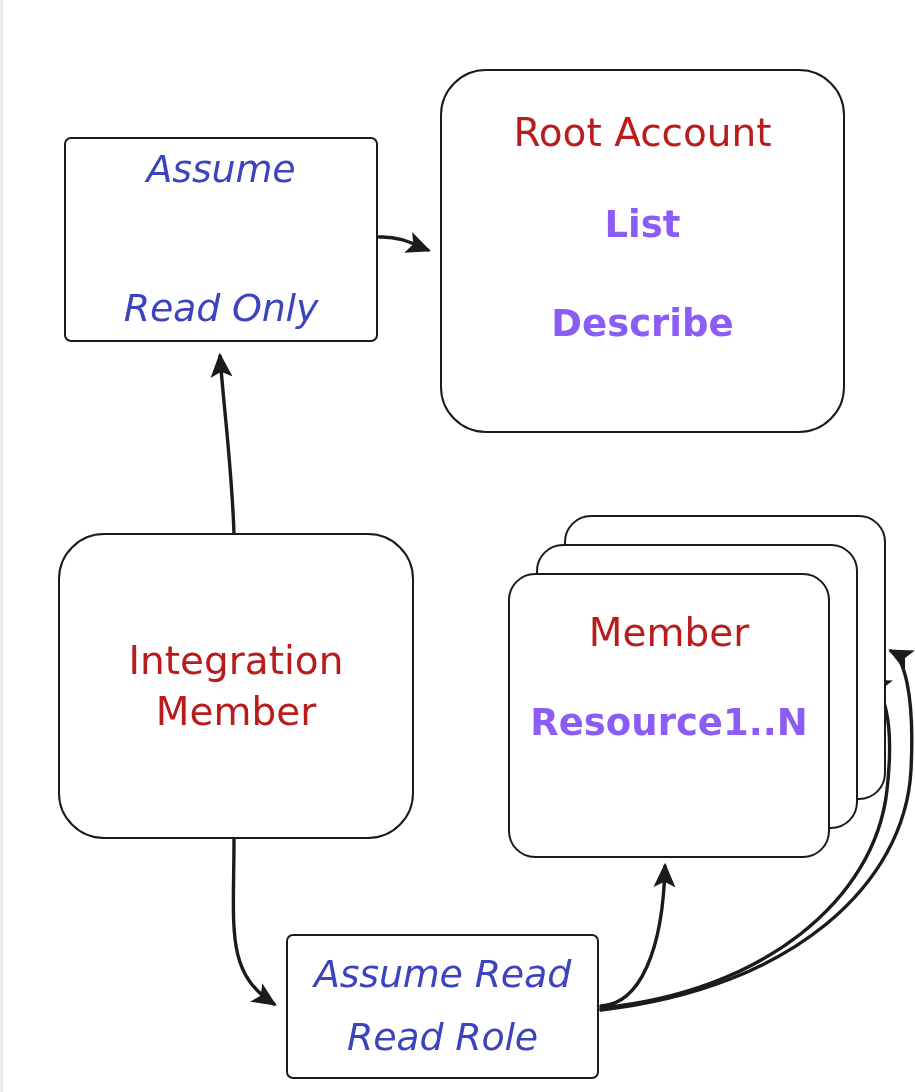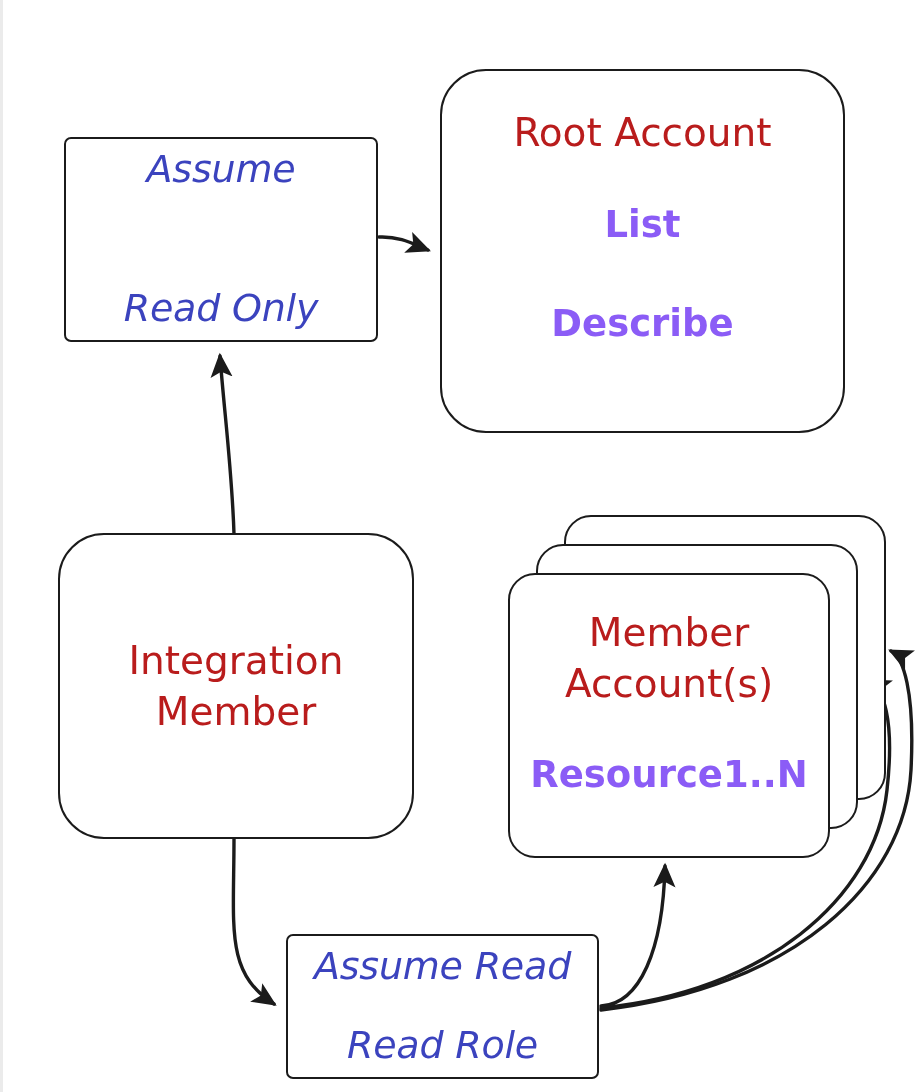--- a/index.html
+++ b/index.html
@@ -100,21 +100,21 @@
     left: 0px; top: 58px;
     display: flex; flex-direction: column;
     align-items: center; justify-content: flex-start;
     padding-top: 32px;
     text-align: center;
   }
   #member-card-front .emph-teal { margin-top: 34px; }
 
   #node-assume-role-bottom {
     left: 283px; top: 934px; width: 313px; height: 145px;
-    padding: 0 8px;
+    padding: 8px 8px;
   }
 </style>
 </head>
 <body>
 
 <div id="canvas">
 
   <svg id="edges" viewBox="0 0 915 1092" width="915" height="1092" aria-hidden="true">
     <defs>
       <marker id="arrow" viewBox="0 0 12 12" refX="10" refY="6" markerWidth="7.5" markerHeight="7.5" orient="auto-start-reverse">
@@ -152,21 +152,20 @@
   <div class="node rounded" id="node-integration-account">
     <div class="title-dark">Integration</div>
     <div class="title-dark">Member</div>
   </div>
 
   <div id="stack-member-accounts">
     <div class="stack-card" id="member-card-back"></div>
     <div class="stack-card" id="member-card-middle"></div>
     <div class="stack-card" id="member-card-front">
       <div class="title-dark">Member</div>
-      <div class="title-dark">Account(s)</div>
       <div class="emph-teal">Resource1..N</div>
     </div>
   </div>
 
   <div class="node rect" id="node-assume-role-bottom">
     <div class="label-role">Assume Read</div>
     <div class="label-role">Read Role</div>
   </div>
 
 </div>

